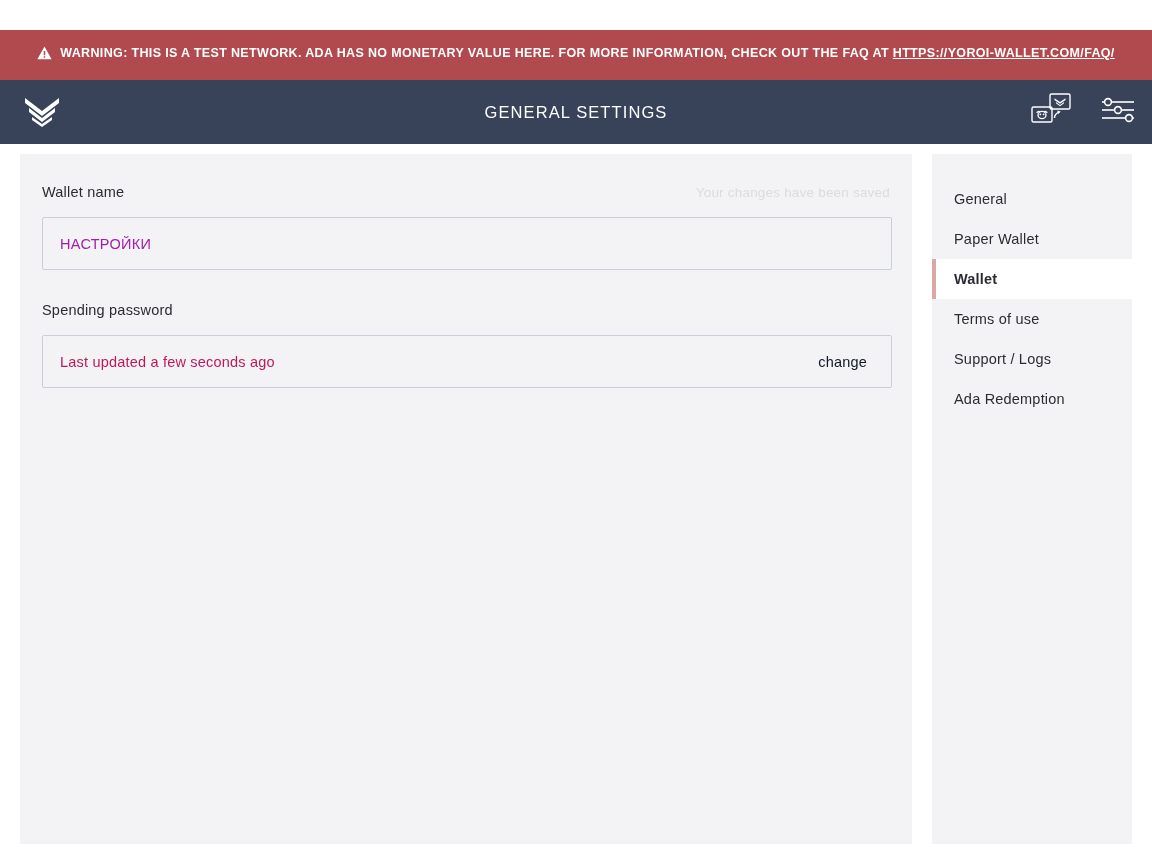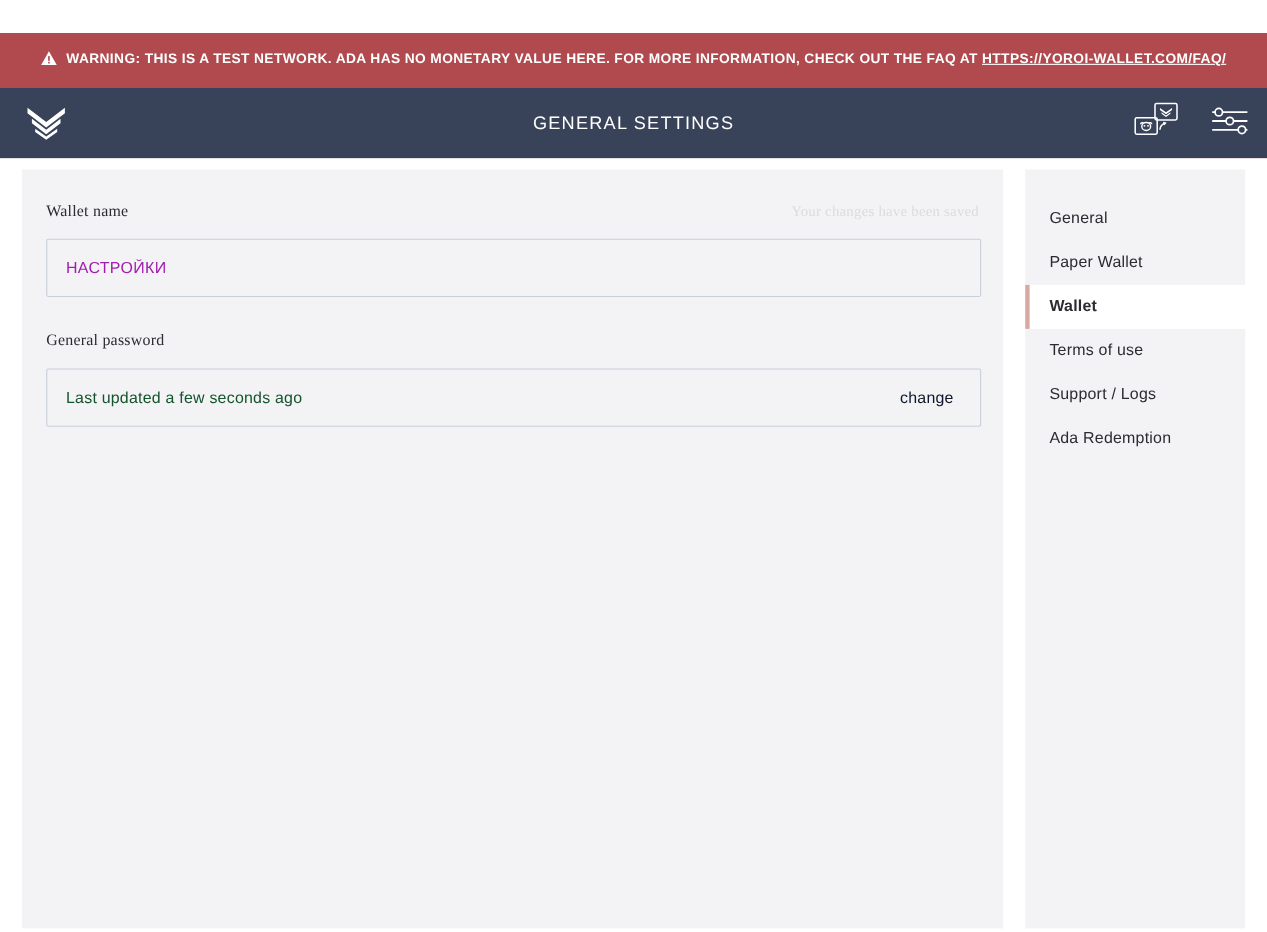--- a/index.html
+++ b/index.html
@@ -112,21 +112,20 @@
     height: 690px;
     background: #f3f3f5;
     padding: 30px 22px 0 22px;
   }
 
   .field-header {
     display: flex;
     align-items: baseline;
     justify-content: space-between;
     height: 22px;
-    font-family: Liberation Serif, serif;
   }
   .field-label {
     font-size: 14.5px;
     color: #2b2c32;
     letter-spacing: 0.2px;
   }
   .saved-msg {
     font-size: 13.5px;
     color: #dcdcde;
     letter-spacing: 0.2px;
@@ -156,21 +155,21 @@
     background: #f3f3f5;
     border: 1px solid #c8cfda;
     border-radius: 2px;
     display: flex;
     align-items: center;
     justify-content: space-between;
     padding: 0 24px 0 17px;
   }
   .password-text {
     font-size: 14.5px;
-    color: #14532d;
+    color: #be185d;
     letter-spacing: 0.2px;
   }
   .change-link {
     font-size: 14.5px;
     color: #0f172a;
     letter-spacing: 0.2px;
     cursor: pointer;
     text-decoration: none;
   }
 
@@ -277,21 +276,21 @@
     <div class="field-header">
       <span class="field-label">Wallet name</span>
       <span class="saved-msg">Your changes have been saved</span>
     </div>
 
     <input class="text-input" type="text" value="НАСТРОЙКИ" style="">
 
     <div class="section-gap"></div>
 
     <div class="field-header">
-      <span class="field-label">General password</span>
+      <span class="field-label">Spending password</span>
     </div>
 
     <div class="password-box">
       <span class="password-text">Last updated a few seconds ago</span>
       <a class="change-link" href="#">change</a>
     </div>
 
   </div>
 
   <div class="settings-menu">

